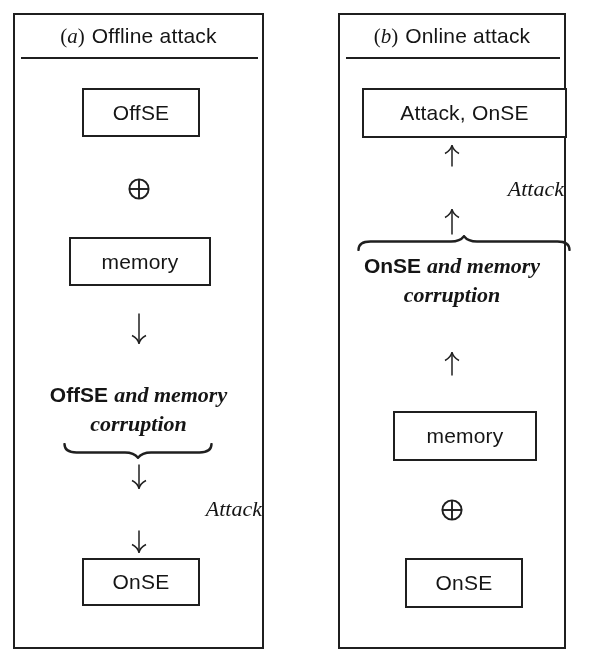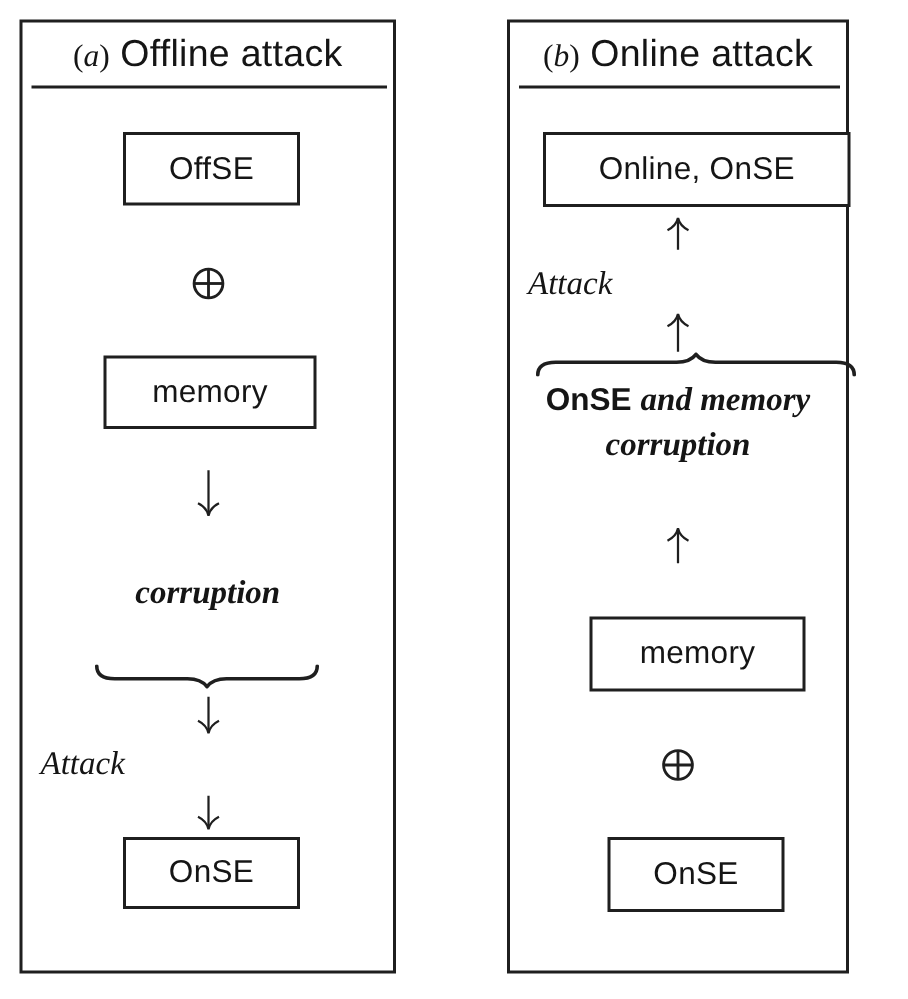--- a/index.html
+++ b/index.html
@@ -13,38 +13,38 @@
   }
   .panel-a { left:13px;  width:251px; }
   .panel-b { left:338px; width:228px; }
 
   .title-row {
     position:absolute; top:6px; left:0; right:0; text-align:center;
     line-height:30px; white-space:nowrap;
   }
   .title-paren  { font-family:"Liberation Serif", serif; font-size:21px; }
   .title-letter { font-family:"Liberation Serif", serif; font-style:italic; font-size:21px; }
-  .title-text   { font-size:25px; margin-left:7px; letter-spacing:0.2px; }
+  .title-text   { font-size:21px; margin-left:7px; letter-spacing:0.2px; }
   .title-rule   { position:absolute; left:6px; right:4px; top:42px; height:2px; background:#1f1f1f; }
 
   .nbox {
     position:absolute; border:2px solid #1f1f1f; box-sizing:border-box; background:#fff;
     display:flex; align-items:center; justify-content:center;
     font-size:21px; letter-spacing:0.2px; white-space:nowrap;
   }
 
   .math  { font-family:"Liberation Serif", serif; font-style:italic; font-size:22px; }
   .cond  {
     position:absolute; left:0; right:0; text-align:center;
     line-height:27px; white-space:nowrap;font-weight:bold;
   }
   .cond .sans { font-family:"Liberation Sans", sans-serif; font-style:normal; font-size:21px; }
   .cond .ital { font-family:"Liberation Serif", serif; font-style:italic; font-size:22px; margin-left:6px; }
 
-  .attack-row { position:absolute; left:0; right:0; text-align:left; line-height:27px;margin-left:12px; }
+  .attack-row { position:absolute; left:0; right:0; text-align:right; line-height:27px; }
 
   .glyph { position:absolute; }
   .center-x { left:50%; transform:translateX(-50%); }
   svg { display:block; }
 </style>
 </head>
 <body>
 
 <div class="page">
 
@@ -72,20 +72,21 @@
     </div>
 
     <div class="glyph center-x" style="top:298px;">
       <svg width="20" height="32" viewBox="0 0 20 32">
         <line x1="10" y1="0.5" x2="10" y2="29.5" stroke="#1f1f1f" stroke-width="1.5"></line>
         <path d="M3 22.5 C7 24.5 9.2 27 10 30.8 C10.8 27 13 24.5 17 22.5" fill="none" stroke="#1f1f1f" stroke-width="1.5"></path>
       </svg>
     </div>
 
     <div class="cond" style="top:366px;">
+      <div><span class="sans">OffSE</span><span class="ital">and memory</span></div>
       <div class="math">corruption</div>
     </div>
 
     <div class="glyph" style="left:48px; top:428px;">
       <svg width="150" height="16" viewBox="0 0 150 16">
         <path d="M1.5 1 Q1.5 9.5 13.5 9.5 L62 9.5 Q71 9.5 75 14.8 Q79 9.5 88 9.5 L136.5 9.5 Q148.5 9.5 148.5 1" fill="none" stroke="#1f1f1f" stroke-width="2.4" stroke-linecap="round"></path>
       </svg>
     </div>
 
     <div class="glyph center-x" style="top:449px;">
@@ -110,21 +111,21 @@
   </div>
 
   <div class="panel panel-b">
 
     <div class="title-row">
       <span class="title-paren">(</span><span class="title-letter">b</span><span class="title-paren">)</span><span class="title-text">Online attack</span>
     </div>
     <div class="title-rule"></div>
 
     <div class="nbox" style="left:22px; top:73px; width:205px; height:50px;">
-      <span>Online, OnSE</span>
+      <span>Attack, OnSE</span>
     </div>
 
     <div class="glyph center-x" style="top:130px;">
       <svg width="20" height="22" viewBox="0 0 20 22">
         <line x1="10" y1="2.5" x2="10" y2="21.5" stroke="#1f1f1f" stroke-width="1.5"></line>
         <path d="M3 8.5 C7 6.5 9.2 4 10 0.2 C10.8 4 13 6.5 17 8.5" fill="none" stroke="#1f1f1f" stroke-width="1.5"></path>
       </svg>
     </div>
 
     <div class="attack-row math" style="top:160px;">Attack</div>

